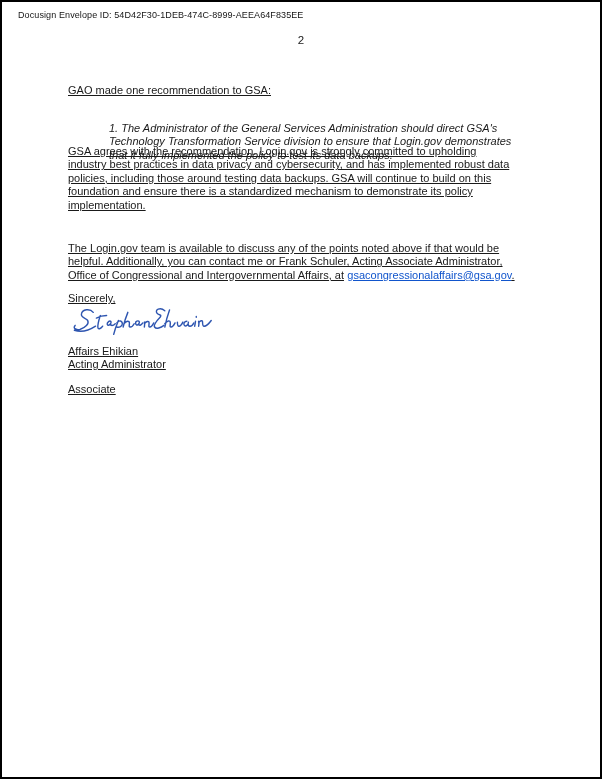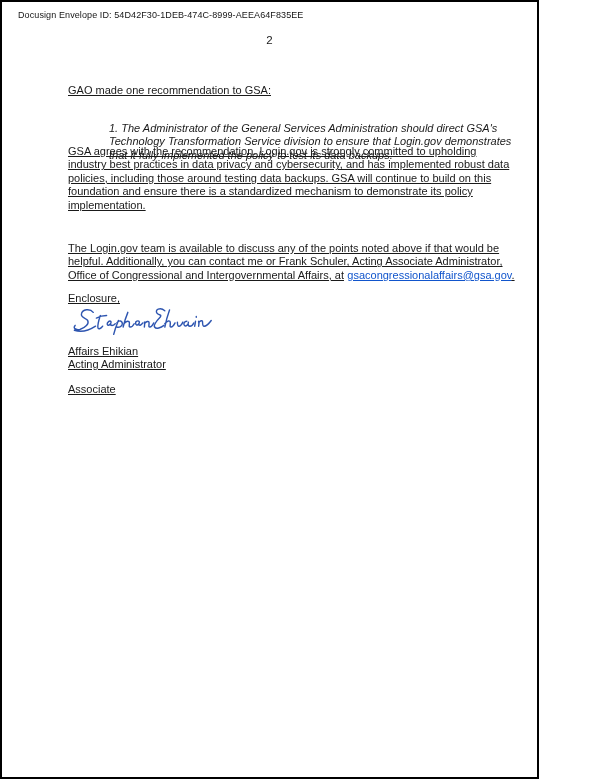--- a/index.html
+++ b/index.html
@@ -1,18 +1,18 @@
 <!DOCTYPE html>
 <html style="--text: #1a1a1a; --link: #1155cc; --signature_ink: #2e55b0;"><head>
 <meta charset="utf-8">
 <style>
   html, body { margin: 0; padding: 0; background: #ffffff; }
   .page {
     position: relative;
-    width: 539px;
+    width: 602px;
     height: 779px;
     box-sizing: border-box;
     border: 2px solid #000000;
     background: #ffffff;
     font-family: "Liberation Sans", sans-serif;
     color: var(--text, #1a1a1a);
     overflow: hidden;
   }
   .abs { position: absolute; }
   .envelope-id {
@@ -79,21 +79,21 @@
   <div class="abs body-text col response">GSA agrees with the recommendation. Login.gov is strongly committed to upholding
 industry best practices in data privacy and cybersecurity, and has implemented robust data
 policies, including those around testing data backups. GSA will continue to build on this
 foundation and ensure there is a standardized mechanism to demonstrate its policy
 implementation.</div>
 
   <div class="abs body-text col contact"><span>The Login.gov team is available to discuss any of the points noted above if that would be
 helpful. Additionally, you can contact me or Frank Schuler, Acting Associate Administrator,
 Office of Congressional and Intergovernmental Affairs, at</span><a class="email-link">gsacongressionalaffairs@gsa.gov</a><span>.</span></div>
 
-  <div class="abs body-text col salutation">Enclosure,</div>
+  <div class="abs body-text col salutation">Sincerely,</div>
 
   <div class="abs signature-wrap" aria-label="handwritten signature">
     <svg viewBox="0 0 178 38" preserveAspectRatio="none">
       <path d="M27 9 C23 4 13 5 12 11 C11 16 18 16 20 19 C22 23 17 28 10 30 C4 31 1 28 4 25 M3 31 C12 34 22 31 30 26"></path>
       <path d="M36 13 C34 19 32 25 33 28 C34 30 37 29 39 26 M31 16 C35 14 41 13 44 13"></path>
       <path d="M45 22 C48 18 51 20 49 23 C47 26 44 25 45 22 M49 23 C49 26 52 26 55 23"></path>
       <path d="M59 19 C56 26 54 32 53 36 M57 22 C60 18 64 19 64 23 C64 26 60 28 57 27"></path>
       <path d="M71 9 C68 16 66 23 65 27 M66 23 C69 19 73 19 73 22 C73 25 72 27 74 27 C76 27 78 25 79 23"></path>
       <path d="M81 21 C84 18 87 20 85 23 C83 26 80 24 81 21 M85 23 C85 26 88 25 90 22"></path>
       <path d="M92 21 C93 23 92 26 92 27 M92 23 C94 20 98 19 98 22 C98 25 97 27 99 27 C101 27 103 24 104 22"></path>

